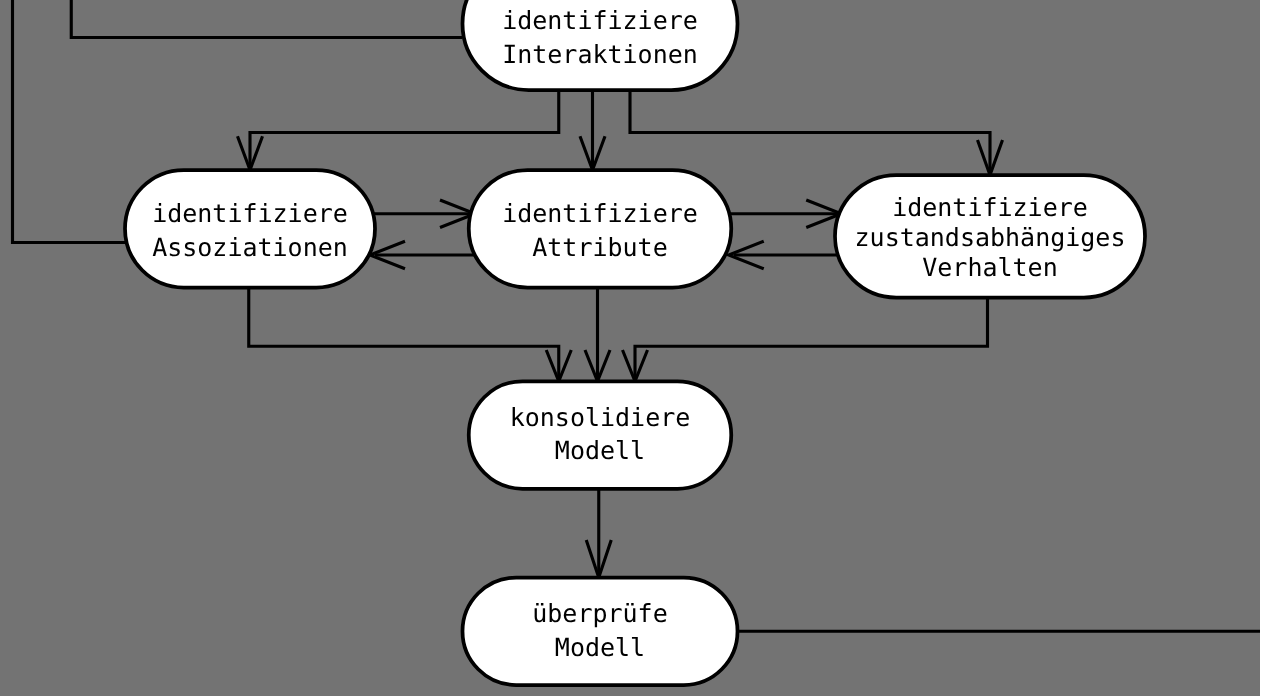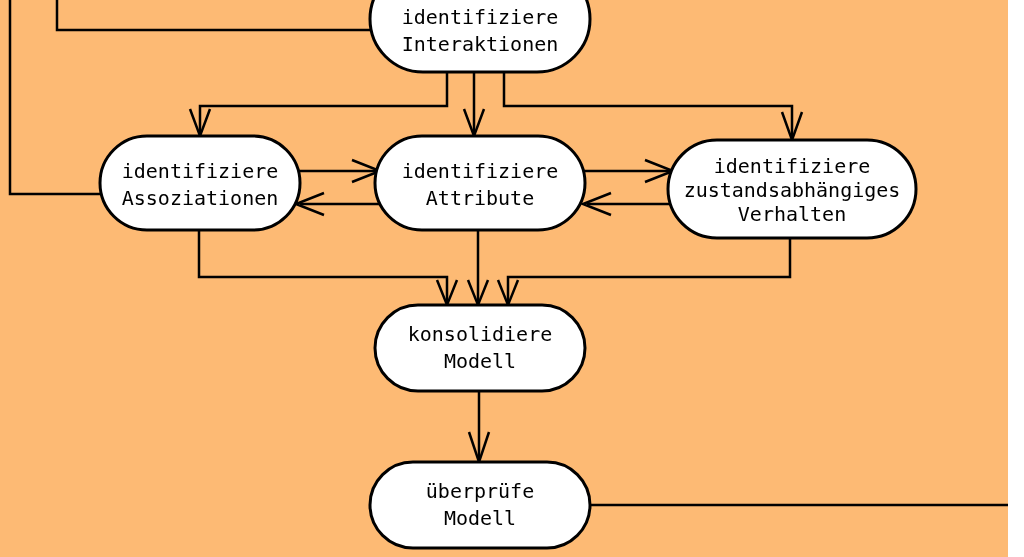--- a/index.html
+++ b/index.html
@@ -4,21 +4,21 @@
 <style>
   html, body {
     margin: 0;
     padding: 0;
     background: #ffffff;
   }
   #stage {
     position: relative;
     width: 1008px;
     height: 557px;
-    background: #fdba74;
+    background: #737373;
     overflow: hidden;
     font-family: "DejaVu Sans Mono", "Liberation Mono", monospace;
   }
   #diagram {
     position: absolute;
     left: 0;
     top: 0;
     width: 1024px;
     height: 557px;
   }

